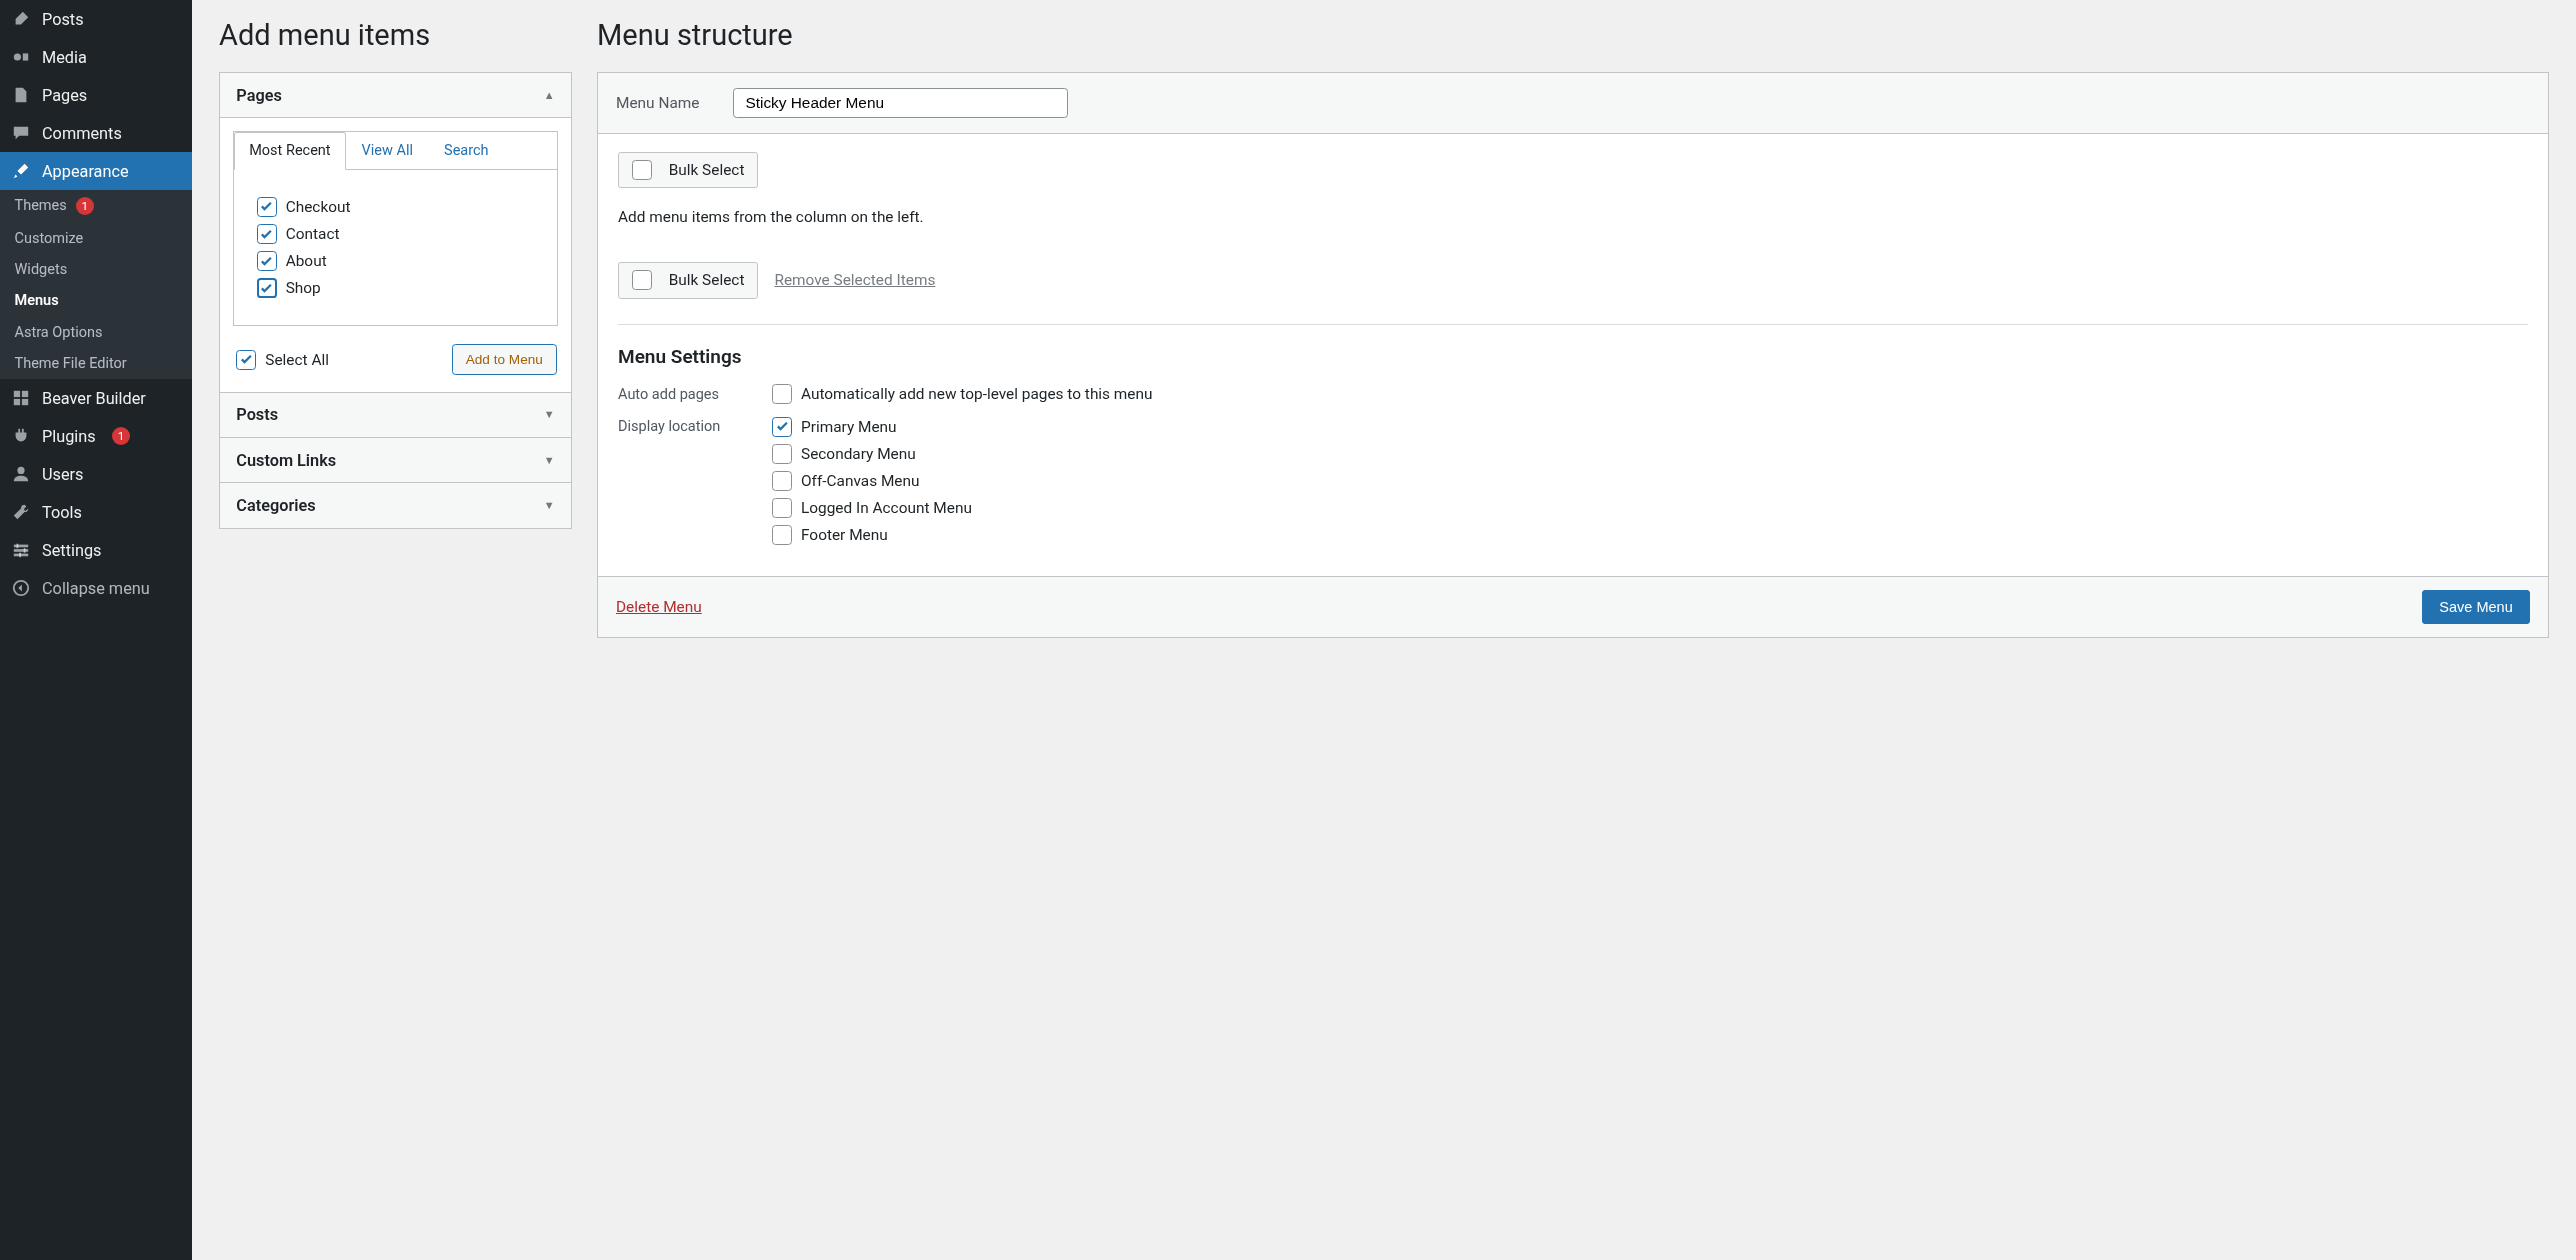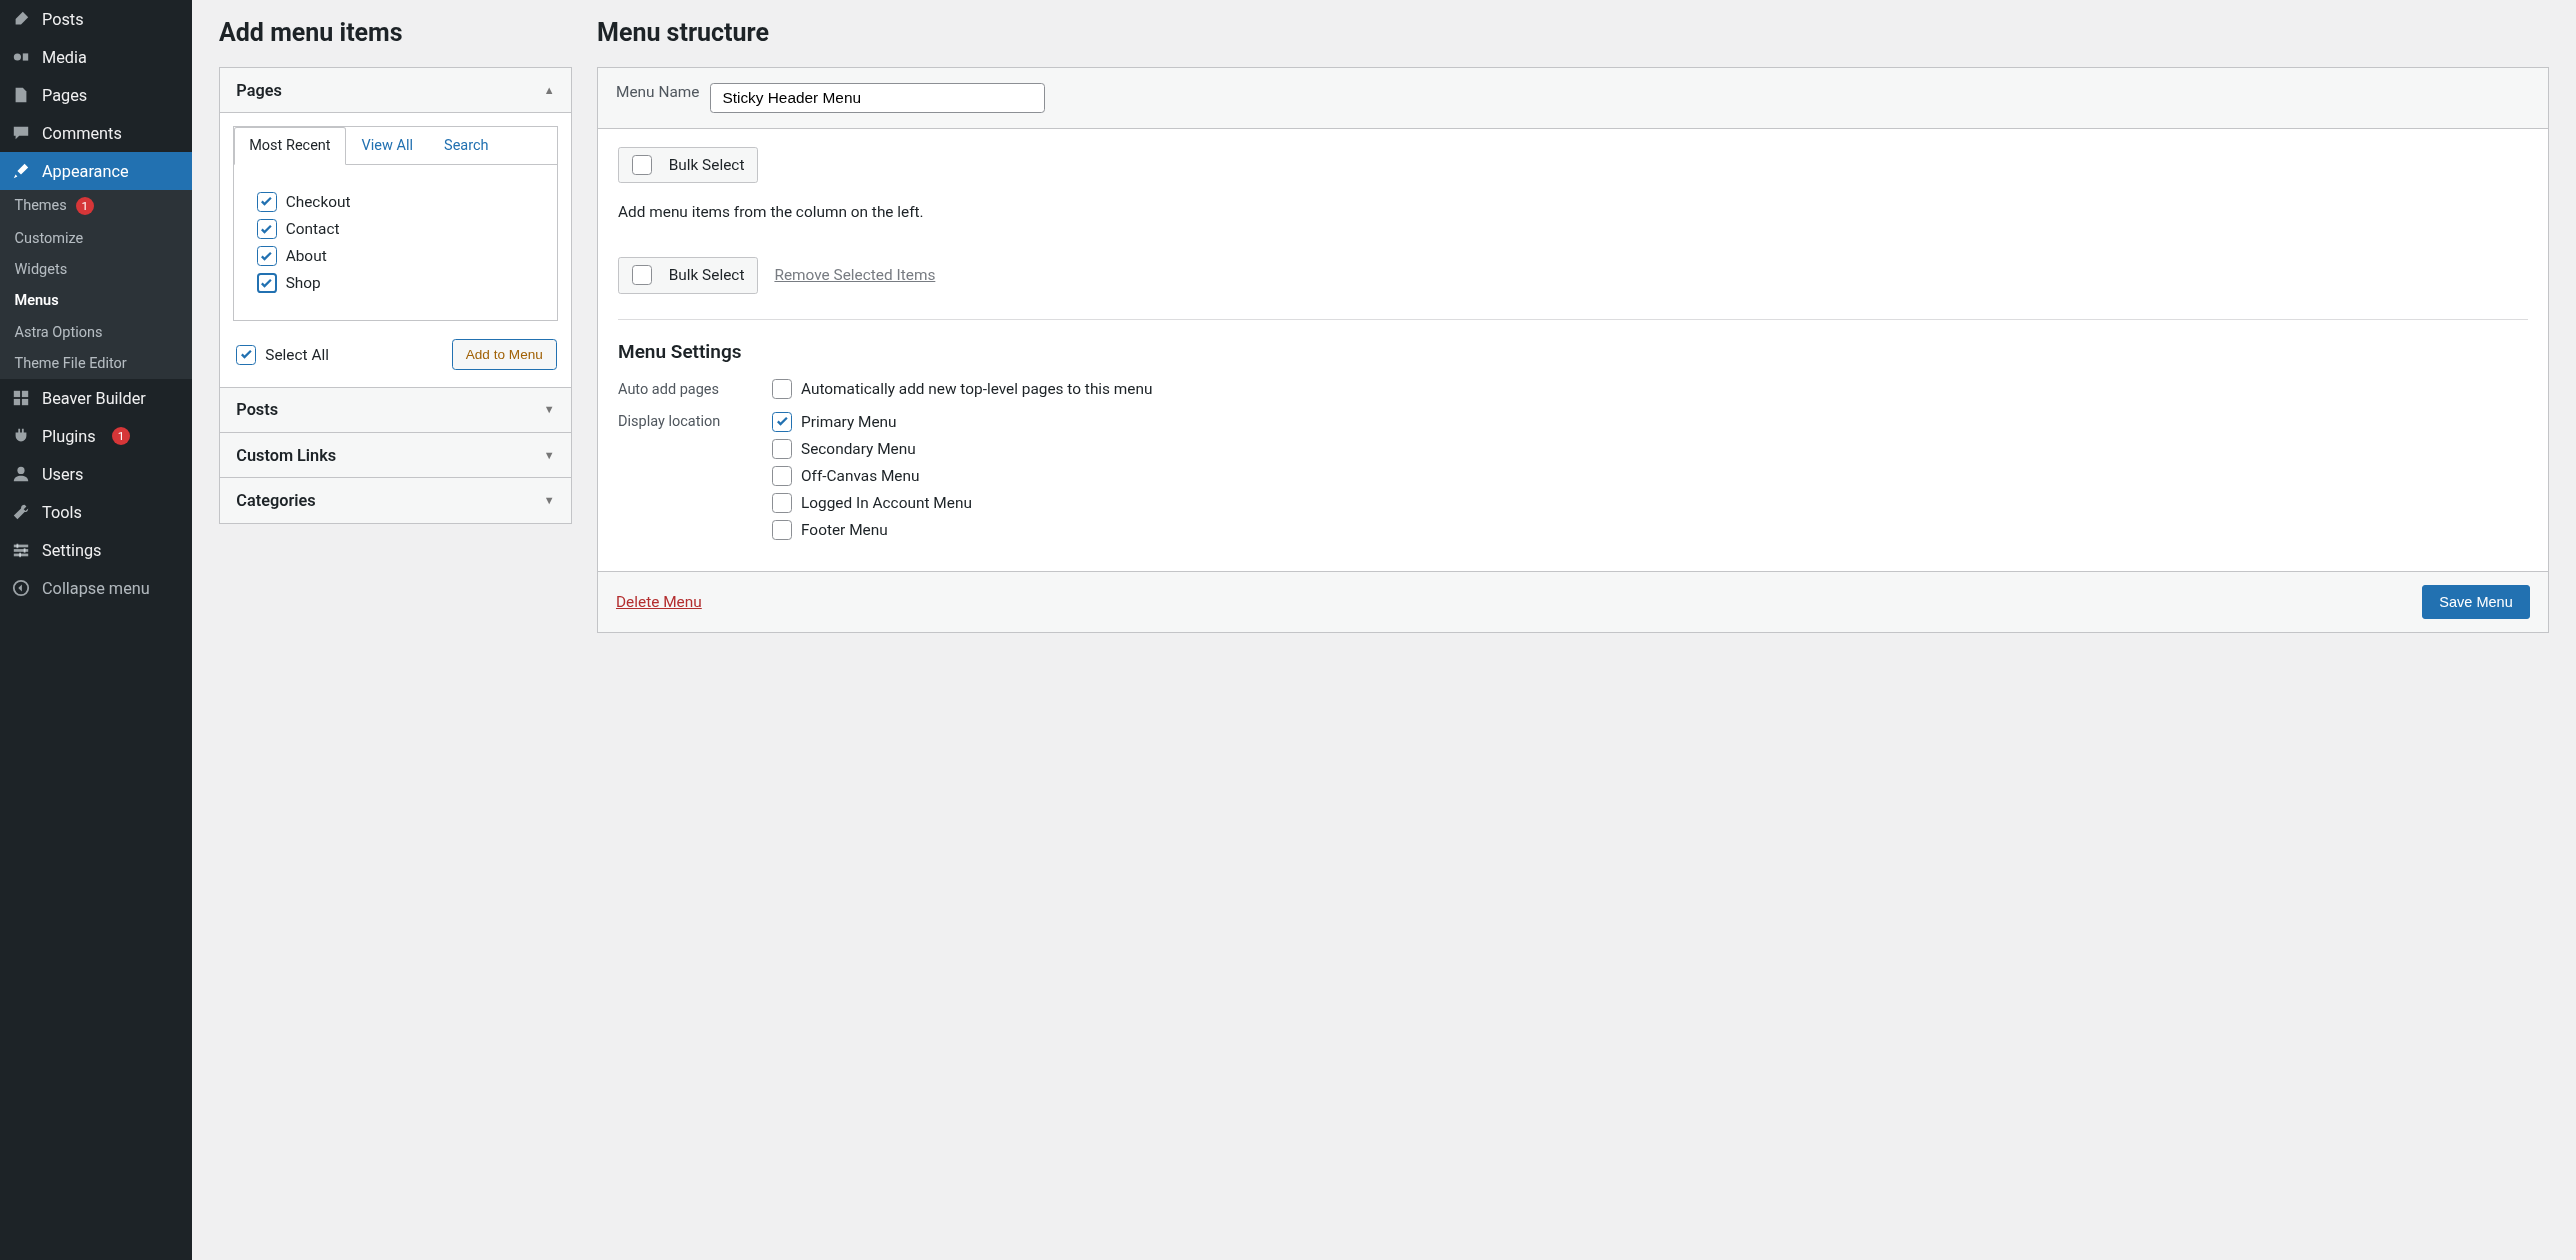--- a/index.html
+++ b/index.html
@@ -69,21 +69,21 @@
   
   .content {
     flex: 1;
     padding: 18px 27px;
     overflow: auto;
   }
   .cols { display: flex; gap: 25px; align-items: flex-start; }
   .col-left { width: 353px; flex-shrink: 0; }
   .col-right { flex: 1; }
 
-  h2.section-title { font-size: 25px; font-weight: 700; margin-bottom: 20px; color:#1d2327; }
+  h2.section-title { font-size: 29px; font-weight: 400; margin-bottom: 20px; color:#1d2327; }
 
   
   .acc-box { border: 0.9px solid #c3c4c7; background: #f6f7f7; }
   .acc-head {
     display: flex; justify-content: space-between; align-items: center;
     padding: 12.7px 16.3px;
     font-size: 16.3px; font-weight: 600;
     border-top: 0.9px solid #c3c4c7;
     cursor: pointer;
   }
@@ -143,21 +143,21 @@
     font-size: 13.6px;
     cursor: pointer;
   }
 
   
   .panel {
     border: 0.9px solid #c3c4c7;
     background: #f6f7f7;
   }
   .panel-top {
-    display:flex; gap: 11px;
+    display:flex; align-items:center; gap: 34px;
     padding: 14.5px 18px;
     border-bottom: 0.9px solid #c3c4c7;
   }
   .panel-top label { font-size: 15.4px; color: #50575e; }
   .text-input {
     border: 0.9px solid #8c8f94;
     border-radius: 3.6px;
     padding: 5.4px 11px;
     font-size: 15.4px;
     width: 335px;

